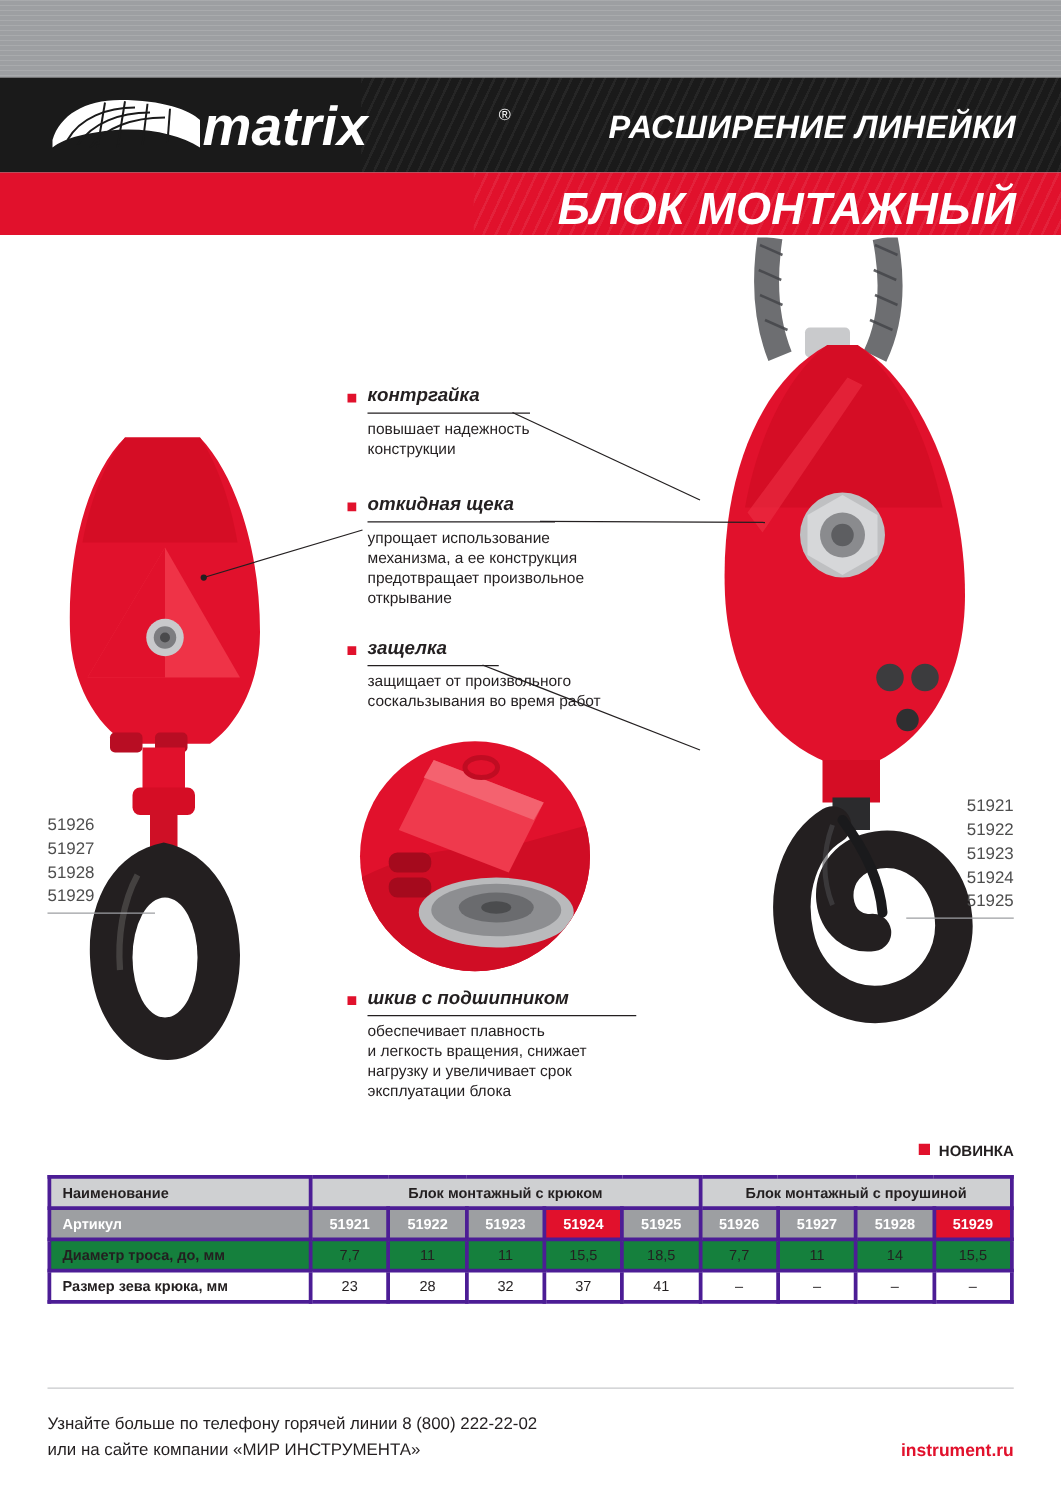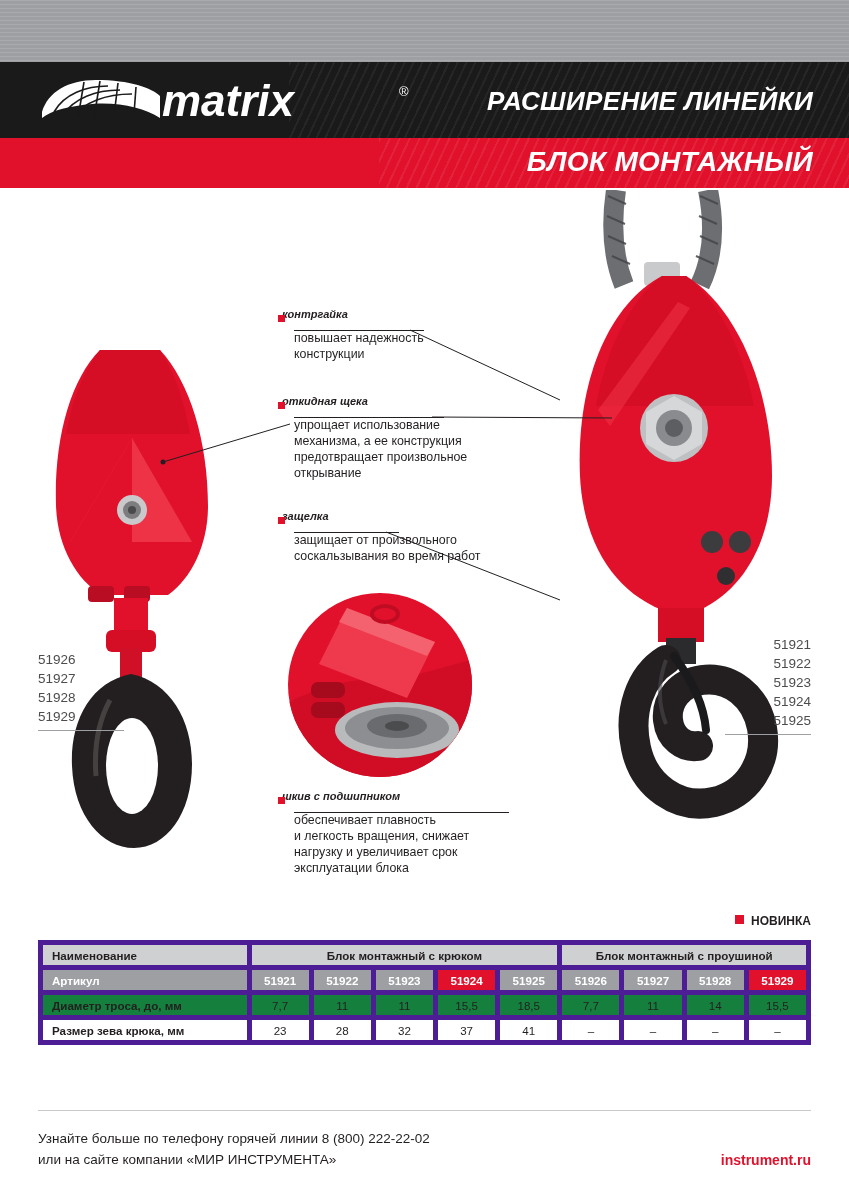--- a/index.html
+++ b/index.html
@@ -26,30 +26,30 @@
   .logo { position:absolute; left:34px; top:74px; width:390px; height:56px;text-align:center; }
   .logo svg { display:block; }
   .header-title { position:absolute; right:36px; top:86px;
      font-size:26px; font-weight:bold; font-style:italic; color:#ffffff; letter-spacing:0.4px; }
 
   
   .red-bar { position:absolute; left:0; top:138px; width:849px; height:50px; background:#e1112c; }
   .red-bar .diag { position:absolute; right:0; top:0; width:470px; height:50px;
      background: repeating-linear-gradient(115deg, rgba(255,255,255,0.07) 0px, rgba(255,255,255,0.07) 2px, rgba(0,0,0,0) 2px, rgba(0,0,0,0) 9px); }
   .product-title { position:absolute; right:36px; top:146px;
-     font-size:28px; font-weight:bold; font-style:italic; color:#ffffff; letter-spacing:0.3px; }
+     font-size:36px; font-weight:bold; font-style:italic; color:#ffffff; letter-spacing:0.3px; }
 
   
   .intro { position:absolute; left:38px; top:208px; width:420px;
      font-size:14.5px; line-height:22px; color:#231f20; }
 
   
   .feature { position:absolute; }
   .feature .bullet { position:absolute; left:0; top:7px; width:7px; height:7px; background:#e1112c; }
-  .feature .ftitle { margin-left:4px; font-size:11px; font-weight:bold; font-style:italic; color:#231f20; }
+  .feature .ftitle { margin-left:16px; font-size:15px; font-weight:bold; font-style:italic; color:#231f20; }
   .feature .fline { position:absolute; left:16px; top:22px; height:1px; background:#231f20; }
   .feature .fdesc { margin-left:16px; margin-top:10px; font-size:12.4px; line-height:16px; color:#231f20; }
 
   .f1 { left:278px; top:308px; width:230px; }
   .f1 .fline { width:130px; }
   .f2 { left:278px; top:395px; width:230px; }
   .f2 .fline { width:150px; }
   .f3 { left:278px; top:510px; width:250px; }
   .f3 .fline { width:105px; }
   .f4 { left:278px; top:790px; width:240px; }
@@ -69,21 +69,21 @@
   .art-right { left:540px; top:190px; width:290px; height:640px; }
   .art-circle { left:285px; top:590px; width:190px; height:190px; }
 
   
   .new-badge { position:absolute; right:38px; top:914px; font-size:12px; font-weight:bold; color:#231f20; }
   .new-badge .sq { display:inline-block; width:9px; height:9px; background:#e1112c; margin-right:7px; vertical-align:1px; }
 
   
   table.spec { position:absolute; left:38px; top:940px; width:773px; border-collapse:collapse;
      font-size:11.6px; color:#231f20; }
-  table.spec td, table.spec th { border:5px solid #4c1d95; padding:0; height:25px; text-align:center; font-weight:normal; }
+  table.spec td, table.spec th { border:3px solid #4c1d95; padding:0; height:25px; text-align:center; font-weight:normal; }
   table.spec .hdr { background:#cfd0d2; font-weight:bold; font-size:11.6px; }
   table.spec .rowname { text-align:left; padding-left:9px; width:208px; font-weight:bold; }
   table.spec .art-hdr { background:#9d9fa2; color:#fff; font-weight:bold;margin-top:12px; }
   table.spec .art-hdr.red { background:#e1112c; color:#fff; }
   table.spec tr.alt td { background:#15803d; }
   table.spec td.cell { width:62px; }
 
   
   .footer-line { position:absolute; left:38px; right:38px; top:1110px; height:1px; background:#c8c9cb; }
   .footer-text { position:absolute; left:38px; top:1128px; font-size:13.5px; line-height:21px; color:#231f20; }

